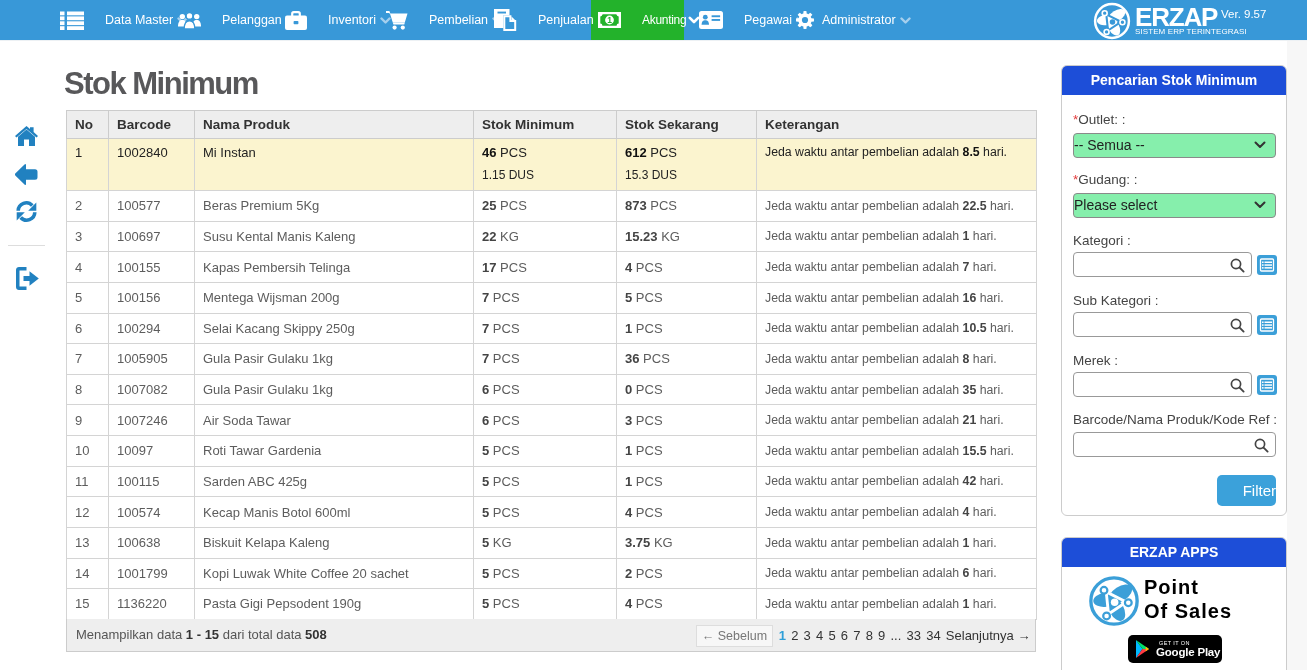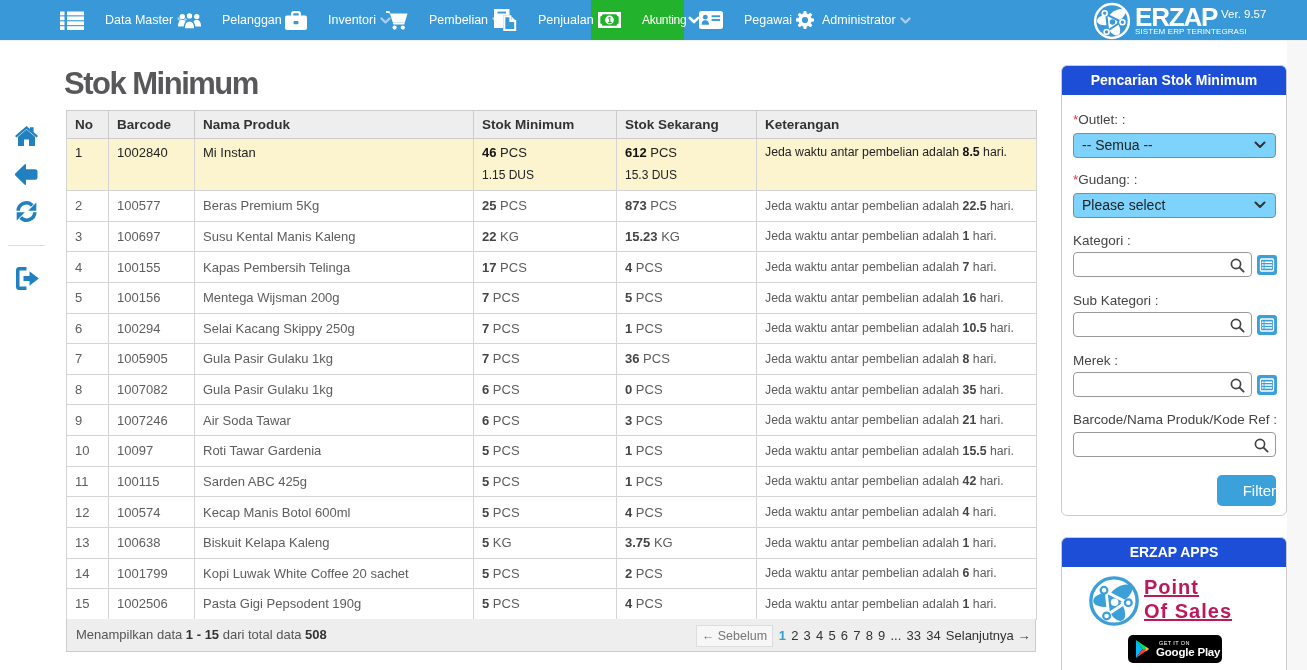--- a/index.html
+++ b/index.html
@@ -49,31 +49,31 @@
 #pag span.pg { margin:0 2.6px; }
 #pag .act { color:#2e9fd8; font-weight:bold; }
 
 
 .panel { position:absolute; left:1061px; width:226px; background:#fff; border:1px solid #ccc; border-radius:6px; }
 .phead { height:29px; background:#1d4ed8; border-radius:5px 5px 0 0; color:#fff; font-weight:bold; font-size:14px; text-align:center; line-height:29px; }
 #panel1 { top:65px; height:451px; }
 #panel2 { top:537px; height:200px; }
 .flabel { position:absolute; left:11px; font-size:13.5px; color:#444; }
 .red { color:#e23b3b; }
-.fselect { position:absolute; left:11px; width:203px; height:25px; border:1px solid #8a8a8a; border-radius:4px; background:#7dd3fc; font-size:14px; color:#222; line-height:23px; padding-left:8px; }
+.fselect { position:absolute; left:11px; width:203px; height:25px; border:1px solid #8a8a8a; border-radius:4px; background:#86efac; font-size:14px; color:#222; line-height:23px; }
 .fselect svg { position:absolute; right:9px; top:7px; }
 .finput { position:absolute; left:11px; width:179px; height:25px; border:1px solid #999; border-radius:4px; background:#fff; }
 .finput.wide { width:203px; }
 .mag { position:absolute; right:6px; top:4.5px; }
 .bluebtn { position:absolute; left:195px; width:20px; height:20px; }
 #filterbtn { position:absolute; left:155px; top:409px; width:59px; height:31px; background:#3ba1da; border-radius:5px; color:#fff; font-weight:normal; font-size:15px; text-align:right; line-height:31px; }
 
 
 #poslogo { position:absolute; left:26px; top:37px; }
-#postext { position:absolute; left:82px; top:37px; color:#be185d; font-size:20px; line-height:24px; font-weight:bold; letter-spacing:1px;text-decoration:underline; }
+#postext { position:absolute; left:82px; top:37px; color:#000000; font-size:20px; line-height:24px; font-weight:bold; letter-spacing:1px; }
 #gplay { position:absolute; left:66px; top:97px; width:94px; height:28px; background:#000; border-radius:5px; color:#fff; }
 #gplay .gi { position:absolute; left:31px; top:5px; font-size:5.5px; letter-spacing:0.4px; }
 #gplay .gp { position:absolute; left:28px; top:11px; font-size:11.5px; font-weight:bold; letter-spacing:-0.2px; white-space:nowrap; }
 </style>
 </head>
 <body>
 
 <div id="graystrip"></div>
 
 <div id="nav">
@@ -367,21 +367,21 @@
 <tr>
         <td>14</td>
         <td>1001799</td>
         <td>Kopi Luwak White Coffee 20 sachet</td>
         <td><b>5</b> PCS</td>
         <td><b>2</b> PCS</td>
         <td>Jeda waktu antar pembelian adalah <b>6</b> hari.</td>
       </tr>
 <tr>
         <td>15</td>
-        <td>1002506</td>
+        <td>1136220</td>
         <td>Pasta Gigi Pepsodent 190g</td>
         <td><b>5</b> PCS</td>
         <td><b>4</b> PCS</td>
         <td>Jeda waktu antar pembelian adalah <b>1</b> hari.</td>
       </tr>
 </tbody>
   </table>
 
 <div id="foot">
   <div class="left">Menampilkan data <b>1 - 15</b> dari total data <b>508</b></div>

